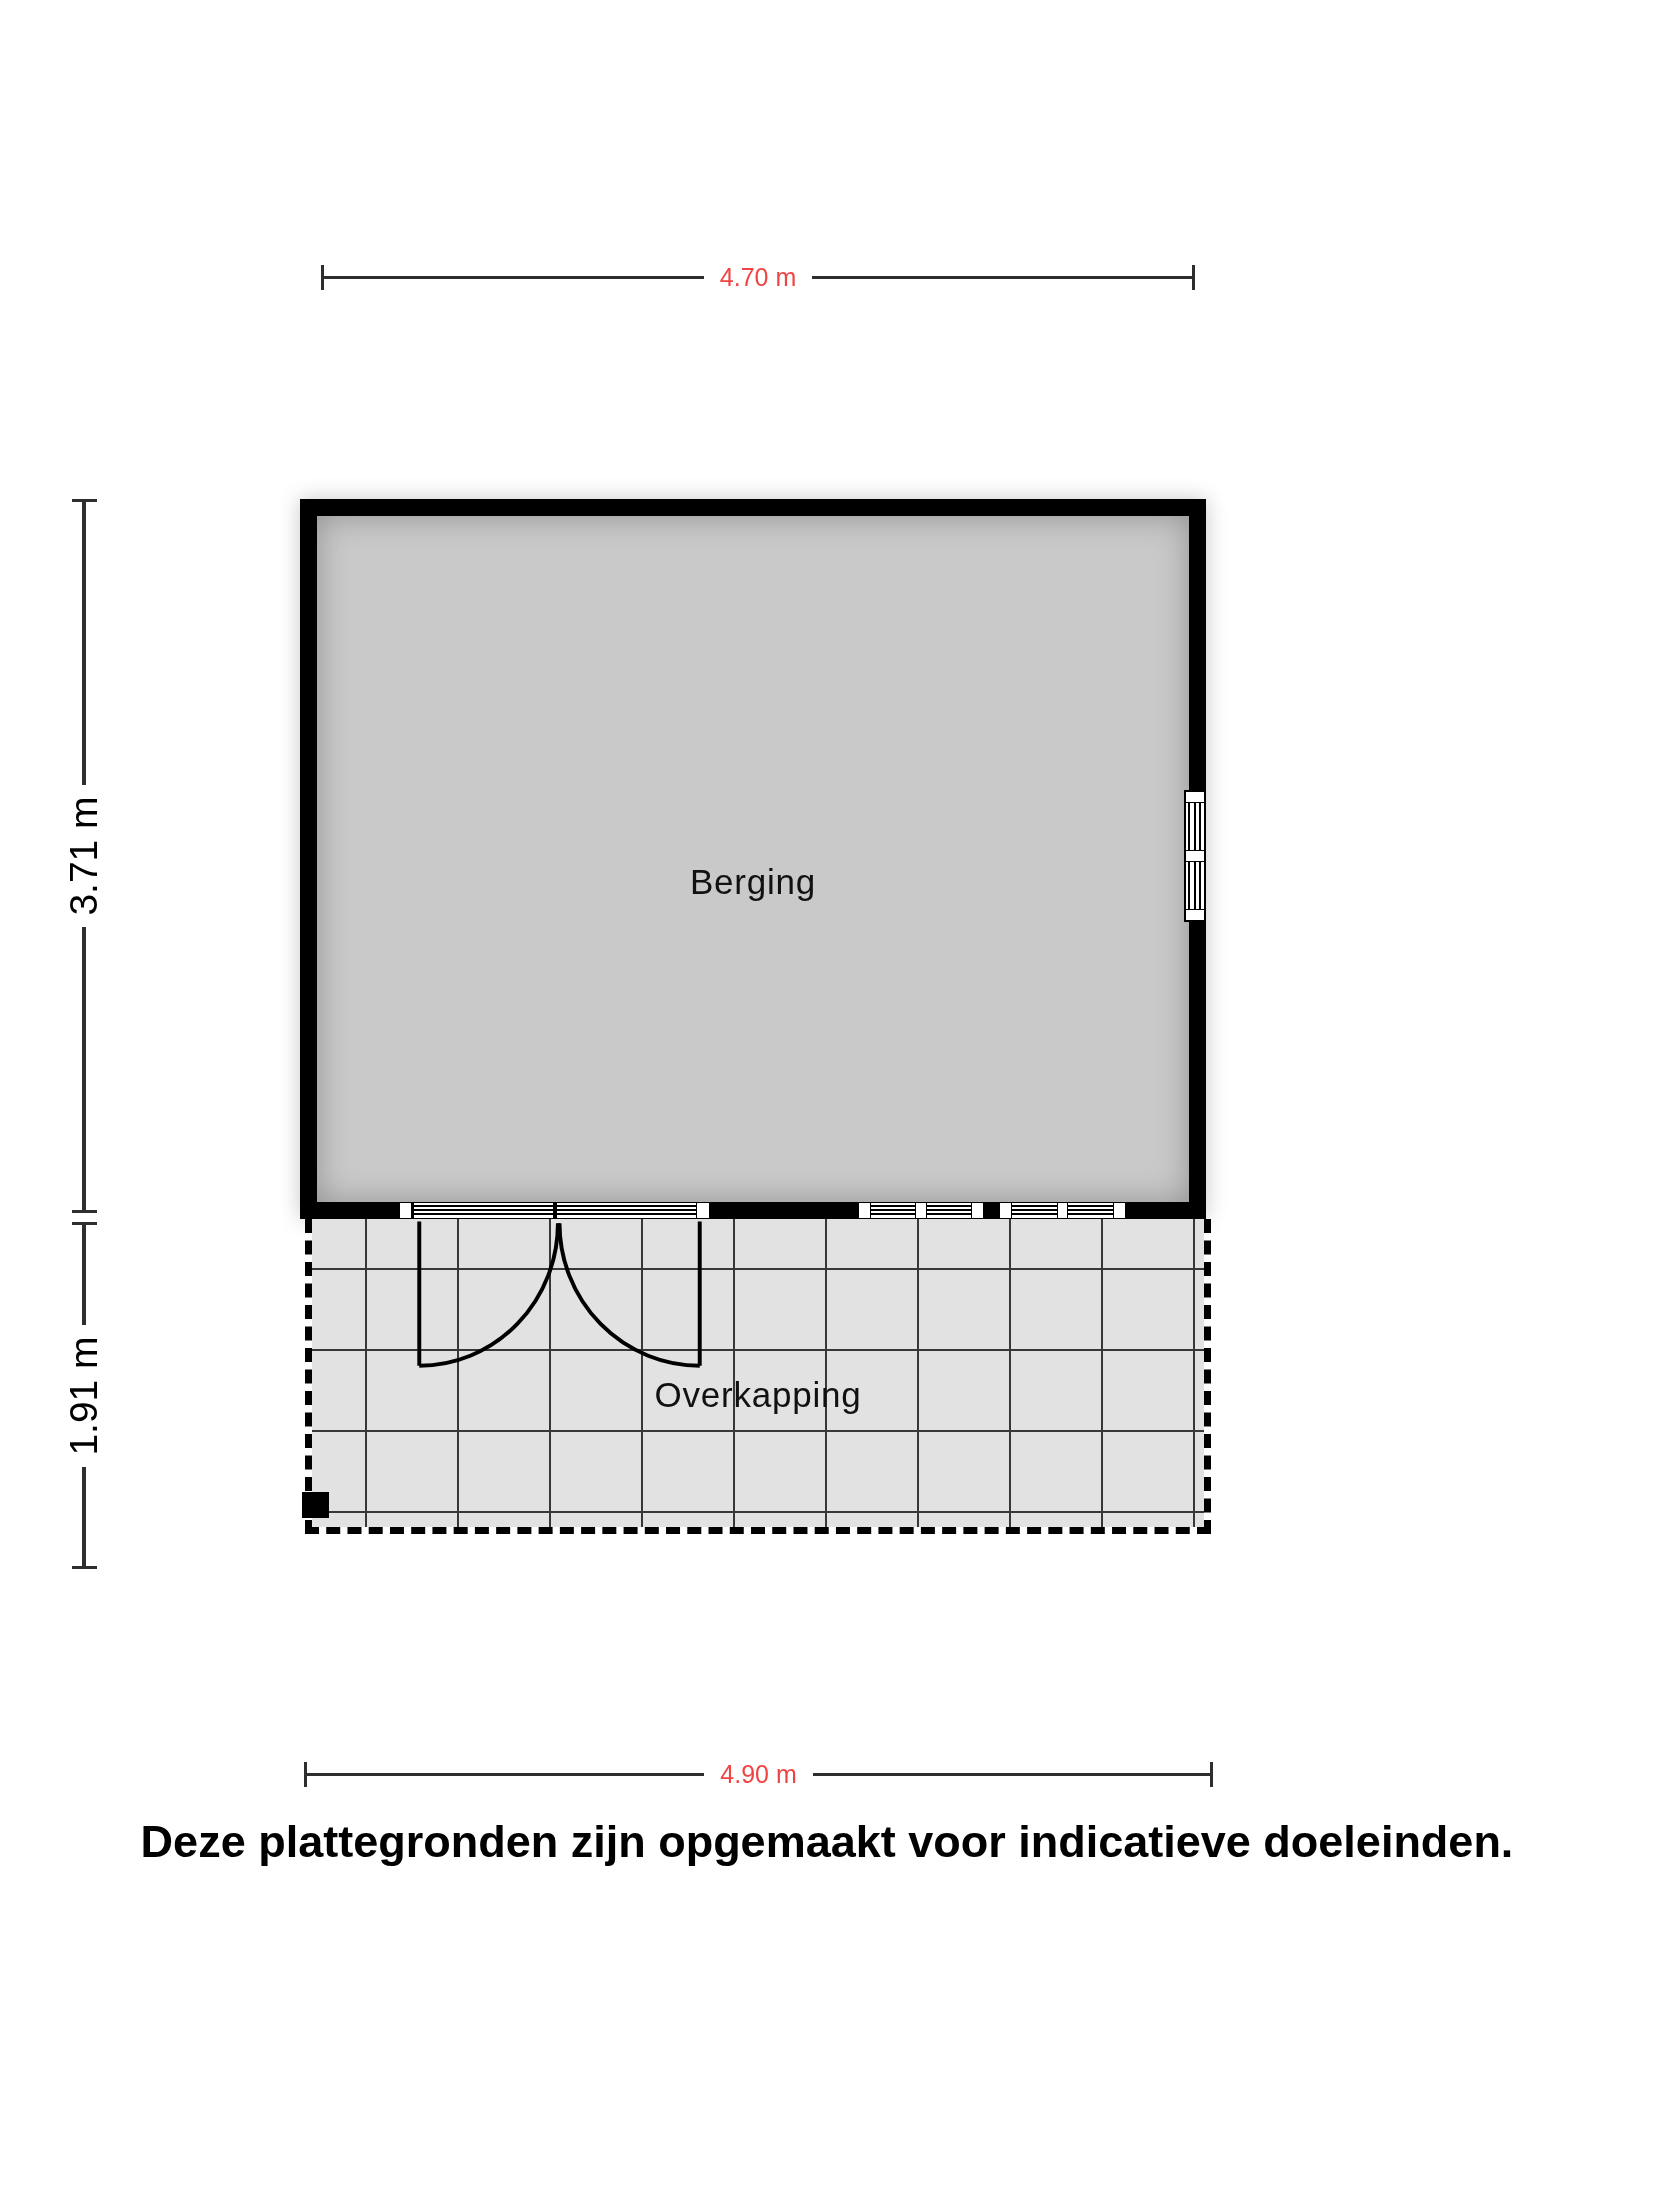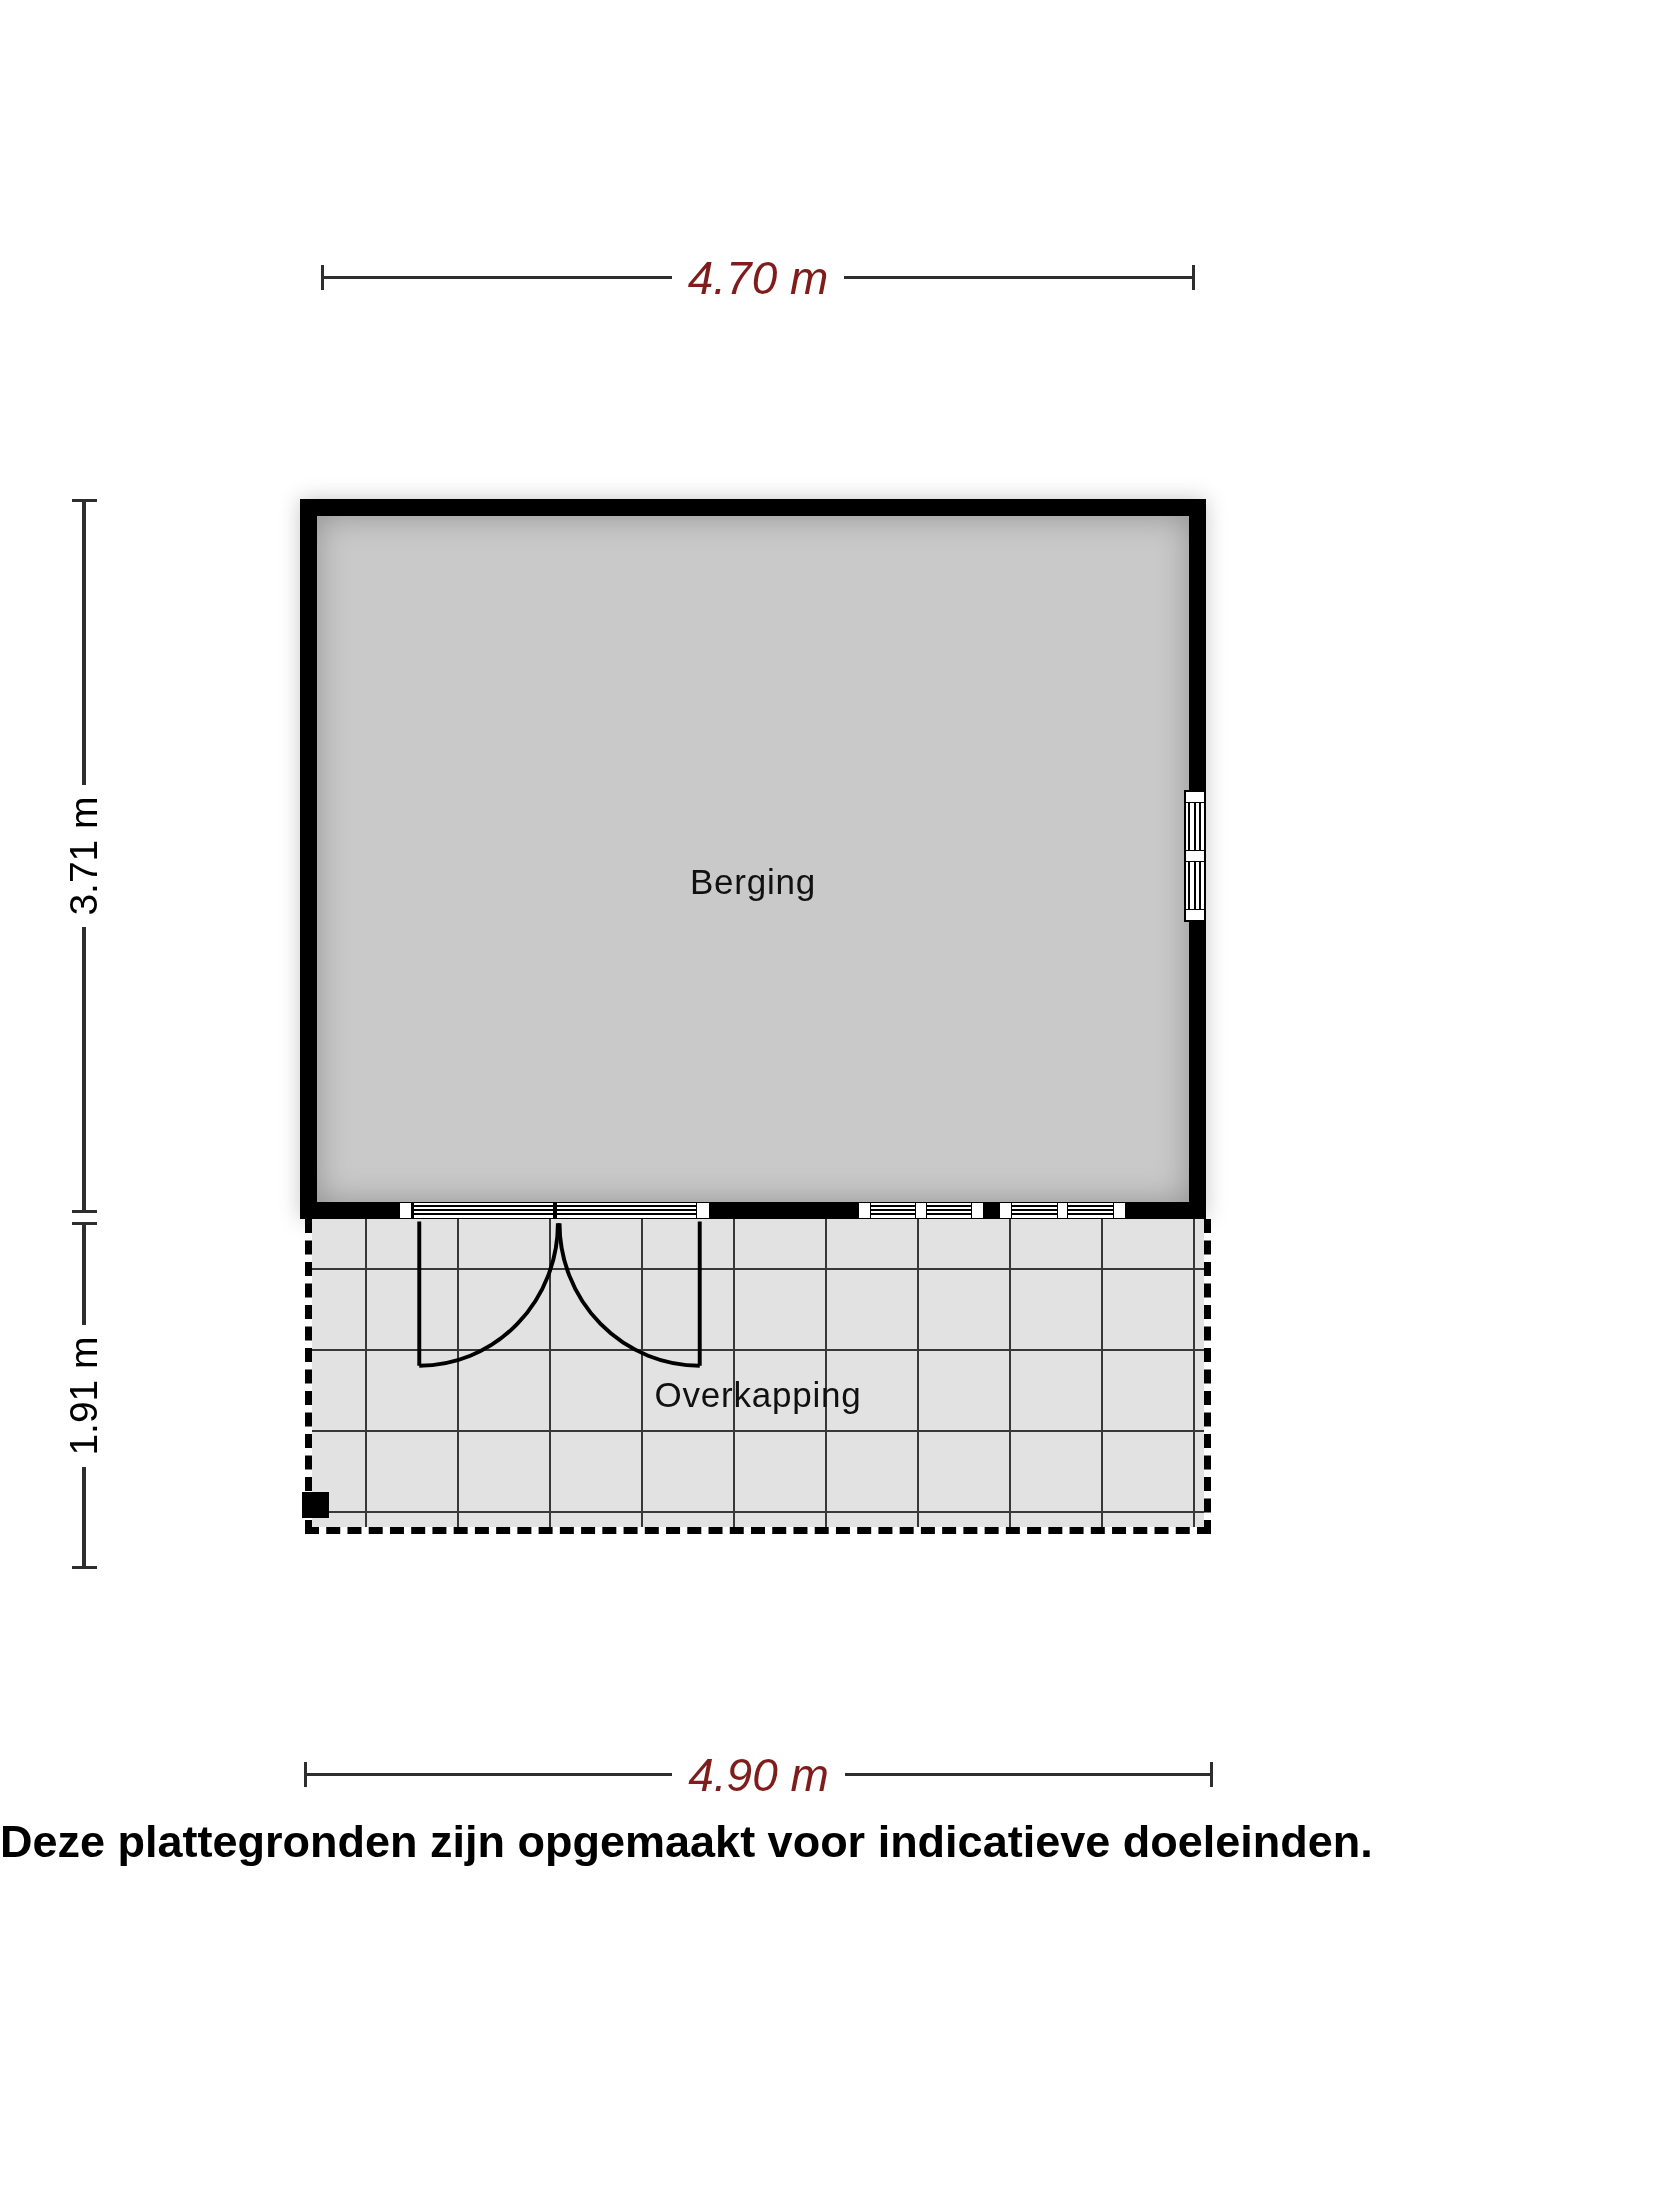--- a/index.html
+++ b/index.html
@@ -28,24 +28,23 @@
     height: 3.2px;
     background: #2e2e2e;
   }
   .dim-h .tick {
     width: 3.2px;
     height: 25px;
     background: #2e2e2e;
   }
   .dim-label {
     padding: 0 15.8px;
-    font-size: 46px;
-    color: #7f1d1d;
+    font-size: 25px;
+    color: #ef4444;
     white-space: nowrap;
-    font-style: italic;
   }
   .dim-v {
     position: absolute;
     display: flex;
     flex-direction: column;
     align-items: center;
     width: 36px;
   }
   .dim-v .line {
     flex: 1;
@@ -229,21 +228,21 @@
     height: 26px;
     background: #000;
   }
 
   
   .disclaimer {
     position: absolute;
     left: 0;
     right: 0;
     top: 1808px;
-    text-align: left;
+    text-align: center;
     font-weight: bold;
     font-size: 45px;
     line-height: 1.5;
     color: #000;
   }
 </style>
 </head>
 <body>
 
 <div class="canvas">

